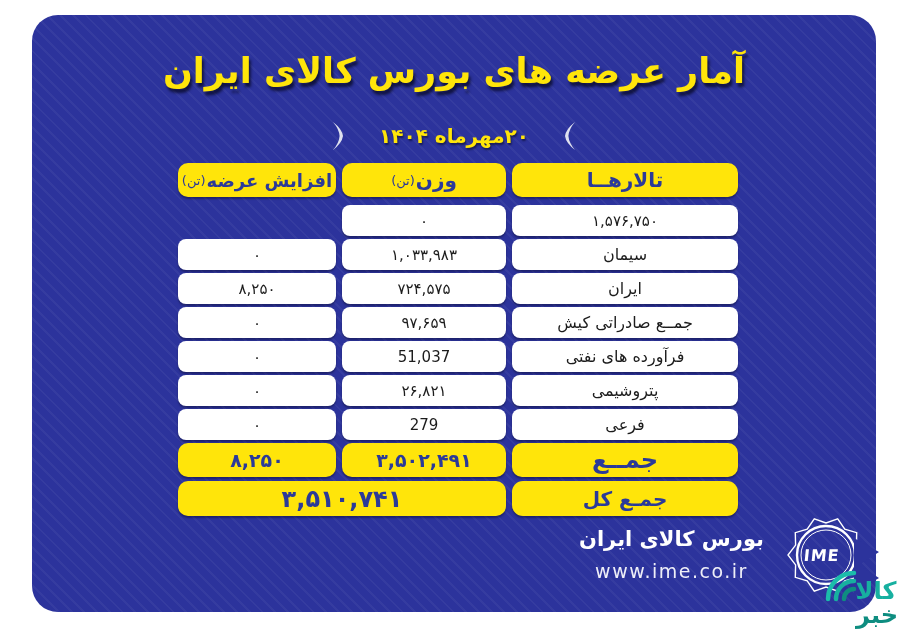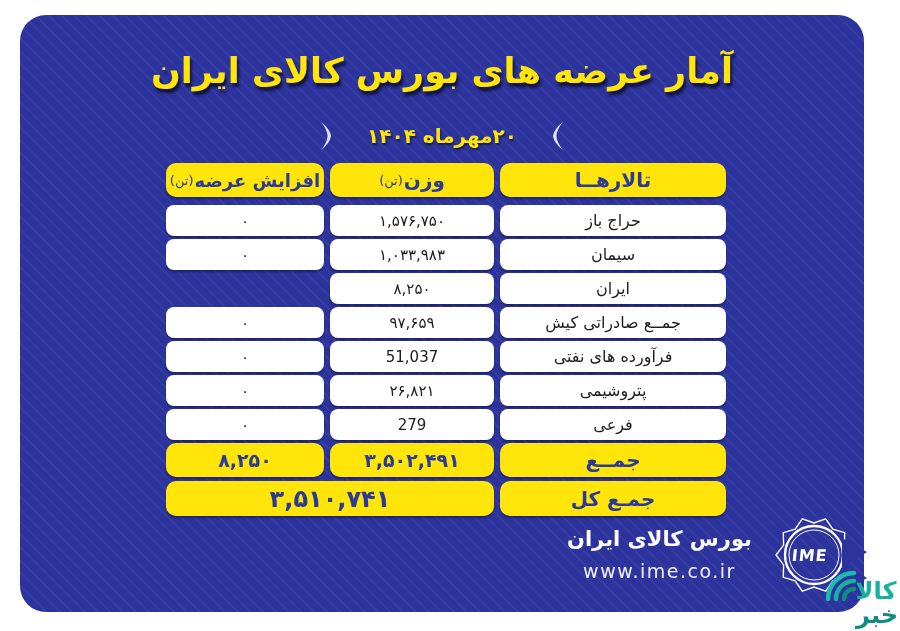--- a/index.html
+++ b/index.html
@@ -1,20 +1,20 @@
 <!DOCTYPE html>
 <html lang="fa" dir="rtl"><head>
 <meta charset="utf-8">
 <style>
   * { margin:0; padding:0; box-sizing:border-box; }
   html,body { width:900px; height:631px; background:#ffffff; overflow:hidden;
     font-family:"DejaVu Sans", sans-serif; }
   .stage { position:relative; width:900px; height:631px; background:#ffffff; }
 
-  .card { position:absolute; left:20px; top:15px; width:844px; height:597px;
+  .card { position:absolute; left:32px; top:15px; width:844px; height:597px;
     background:#2c339c; border-radius:26px;
     background-image:repeating-linear-gradient(45deg, rgba(255,255,255,0.045) 0 2px, transparent 2px 9px); }
 
   .title { position:absolute; top:36px; left:0; right:0; text-align:center;
     font-size:35px; font-weight:bold; color:#ffe50a; letter-spacing:0.5px;
     text-shadow:2px 4px 3px rgba(0,0,15,0.65); }
 
   .date-row { position:absolute; top:106px; left:0; right:0; display:flex;
     justify-content:center; align-items:center; gap:34px; }
   .date-text { color:#ffe50a; font-size:20px; font-weight:bold;
@@ -28,24 +28,24 @@
   .trow.grand { margin-top:4px; }
   .cell { display:flex; align-items:center; justify-content:center;
     border-radius:8px; box-shadow:0 2px 2px rgba(0,0,20,0.35); }
   .cell.yellow { background:#ffe50a; border-radius:10px; color:#2b3a99; font-weight:bold; }
   .cell.white  { background:#ffffff; color:#1c1c1c; }
   .head .cell { height:34px; font-size:20px; }
   .head .unit { font-size:13px; font-weight:normal; margin-right:1px; }
   .data .cell { height:31px; }
   .data .hall { font-size:16px; }
   .data .num  { font-size:15px; }
-  .total .cell { height:34px; font-size:20px; }
+  .total .cell { height:34px; font-size:24px; }
   .total .num  { font-size:19px; }
   .grand .cell { height:35px; }
-  .grand .label { font-size:20px; }
+  .grand .label { font-size:20px;border-radius:11px; }
   .grand .value { grid-column:2 / span 2; font-size:24px; letter-spacing:6px; }
 
   .footer { position:absolute; top:512px; right:112px; text-align:center; direction:ltr; }
   .brand { color:#ffffff; font-size:21px; font-weight:bold; direction:rtl;
     margin-bottom:9px; }
   .url { color:rgba(255,255,255,0.92); font-size:19px; letter-spacing:1.5px; }
 
   .ime-logo { position:absolute; top:500px; right:10px; width:80px; height:80px; }
   .zigzag { position:absolute; top:523px; right:-5px; width:27px; height:62px; }
   .kala-watermark { position:absolute; left:806px; top:547px; width:94px; height:84px; }
@@ -78,31 +78,31 @@
           <span>وزن</span>
             <span class="unit">(تن)</span>
         </div>
         <div class="cell yellow" style="font-size:18px;">
           <span>افزایش عرضه</span>
             <span class="unit">(تن)</span>
         </div>
       </div>
 
       <div class="trow data">
-        <div class="cell white hall">حراج باز</div>
         <div class="cell white num">۱,۵۷۶,۷۵۰</div>
         <div class="cell white num">۰</div>
       </div>
       <div class="trow data">
         <div class="cell white hall">سیمان</div>
         <div class="cell white num">۱,۰۳۳,۹۸۳</div>
         <div class="cell white num">۰</div>
       </div>
       <div class="trow data">
         <div class="cell white hall">ایران</div>
+        <div class="cell white num">۷۲۴,۵۷۵</div>
         <div class="cell white num">۸,۲۵۰</div>
       </div>
       <div class="trow data">
         <div class="cell white hall">جمــع صادراتی کیش</div>
         <div class="cell white num">۹۷,۶۵۹</div>
         <div class="cell white num">۰</div>
       </div>
       <div class="trow data">
         <div class="cell white hall">فرآورده های نفتی</div>
         <div class="cell white num">51,037</div>

